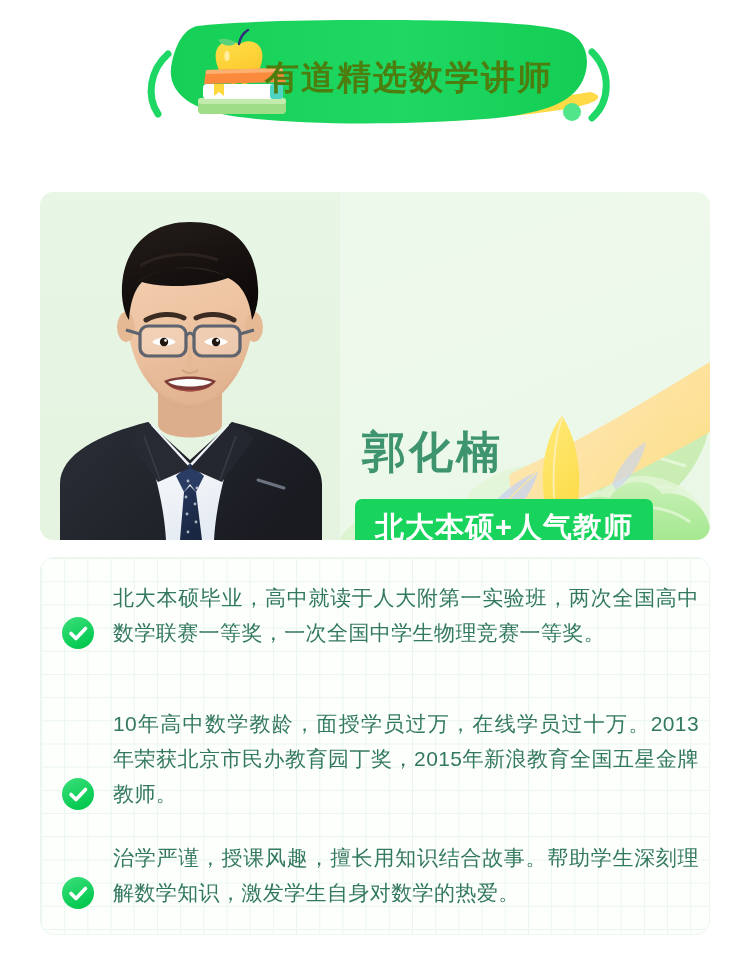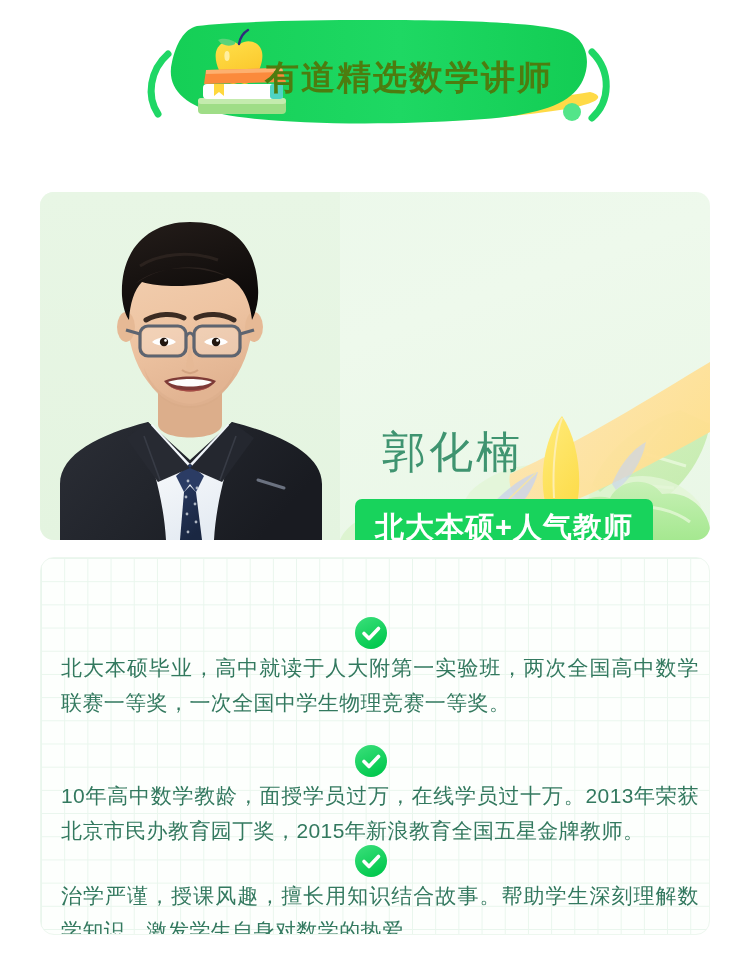--- a/index.html
+++ b/index.html
@@ -64,26 +64,25 @@
     left: 0;
     top: 0;
     width: 300px;
     height: 348px;
   }
   .teacher-name {
     position: absolute;
     left: 322px;
     top: 232px;
     font-size: 44px;
-    font-weight: normal;
+    font-weight: bold;
     color: #3f9470;
     letter-spacing: 3px;
     line-height: 56px;
     white-space: nowrap;
-    margin-left: 20px;
   }
   .badge {
     position: absolute;
     left: 315px;
     top: 307px;
     height: 56px;
     padding: 0 20px;
     border-radius: 7px;
     background: #18d35c;
     color: #ffffff;
@@ -109,24 +108,23 @@
     background-image:
       linear-gradient(to right, #e9f6ed 1px, transparent 1px),
       linear-gradient(to bottom, #e9f6ed 1px, transparent 1px);
     background-size: 23.2px 23.2px;
     border: 1px solid #edf7ef;
     box-sizing: border-box;
   }
   .bullet-row {
     position: absolute;
     display: flex;
-    align-items: center;
+    align-items: flex-end;
     left: 20px;
     width: 638px;
-    flex-direction: column;
   }
   .bullet-icon {
     flex: 0 0 auto;
     width: 34px;
     height: 34px;
     margin-right: 18px;
     margin-top: 4px;
   }
   .bullet-text {
     flex: 1 1 auto;

